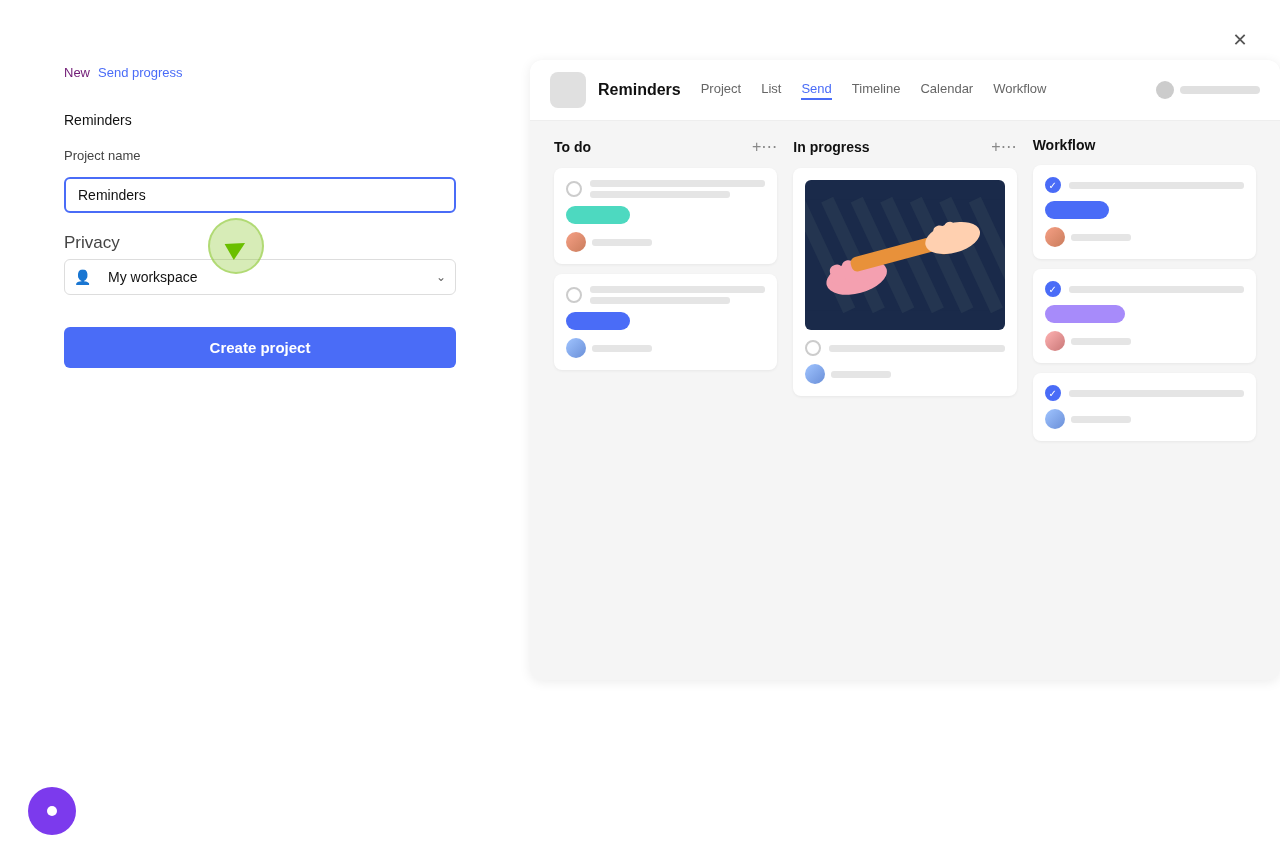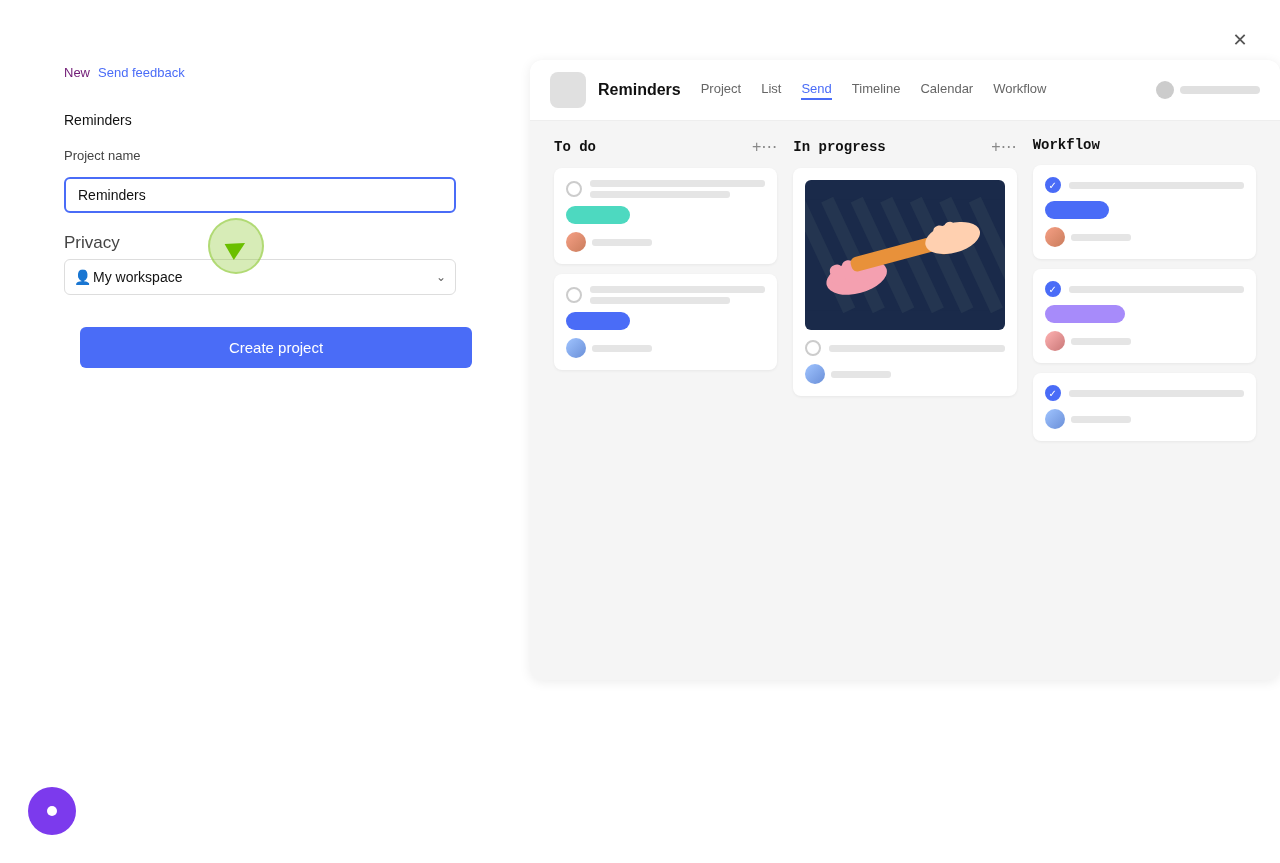--- a/index.html
+++ b/index.html
@@ -128,21 +128,21 @@
       margin-top: 20px;
     }
 
     .privacy-select-wrapper {
       position: relative;
       width: 100%;
     }
 
     .privacy-select-wrapper select {
       width: 100%;
-      padding: 9px 12px 9px 28px;
+      padding: 9px 12px 9px 43px;
       border: 1px solid #ddd;
       border-radius: 6px;
       font-size: 14px;
       color: #111;
       background: #fff;
       appearance: none;
       cursor: pointer;
     }
 
     .privacy-icon {
@@ -168,22 +168,21 @@
     .create-btn {
       width: 100%;
       margin-top: 32px;
       padding: 12px;
       background: #4a6cf7;
       color: #fff;
       border: none;
       border-radius: 6px;
       font-size: 15px;
       cursor: pointer;
-      font-weight: 400;
-      margin-left: 16px;
+      font-weight: 700;
     }
 
     
     .cursor-circle {
       position: absolute;
       top: 218px;
       left: 208px;
       width: 56px;
       height: 56px;
       border-radius: 50%;
@@ -297,21 +296,20 @@
       display: flex;
       align-items: center;
       margin-bottom: 12px;
     }
 
     .column-title {
       font-size: 14px;
       font-weight: 600;
       color: #111;
       flex: 1;
-      font-family: Liberation Mono, monospace;
     }
 
     .column-actions {
       display: flex;
       gap: 6px;
       color: #888;
       font-size: 16px;
       cursor: pointer;
     }
 
@@ -440,21 +438,21 @@
 
 <button class="close-btn">
   <span>✕</span>
 </button>
 
 <div class="left-panel">
 
   <div class="header-row">
     <div class="header-links">
       <span class="link-new">New</span>
-      <a class="link-feedback">Send feedback</a>
+      <a class="link-feedback">Send progress</a>
     </div>
   </div>
 
   <div class="field-value">Reminders</div>
 
   <div class="project-name-label">Project name</div>
   <input class="project-name-input" type="text" value="Reminders" style="">
 
   
   <div class="cursor-circle">

